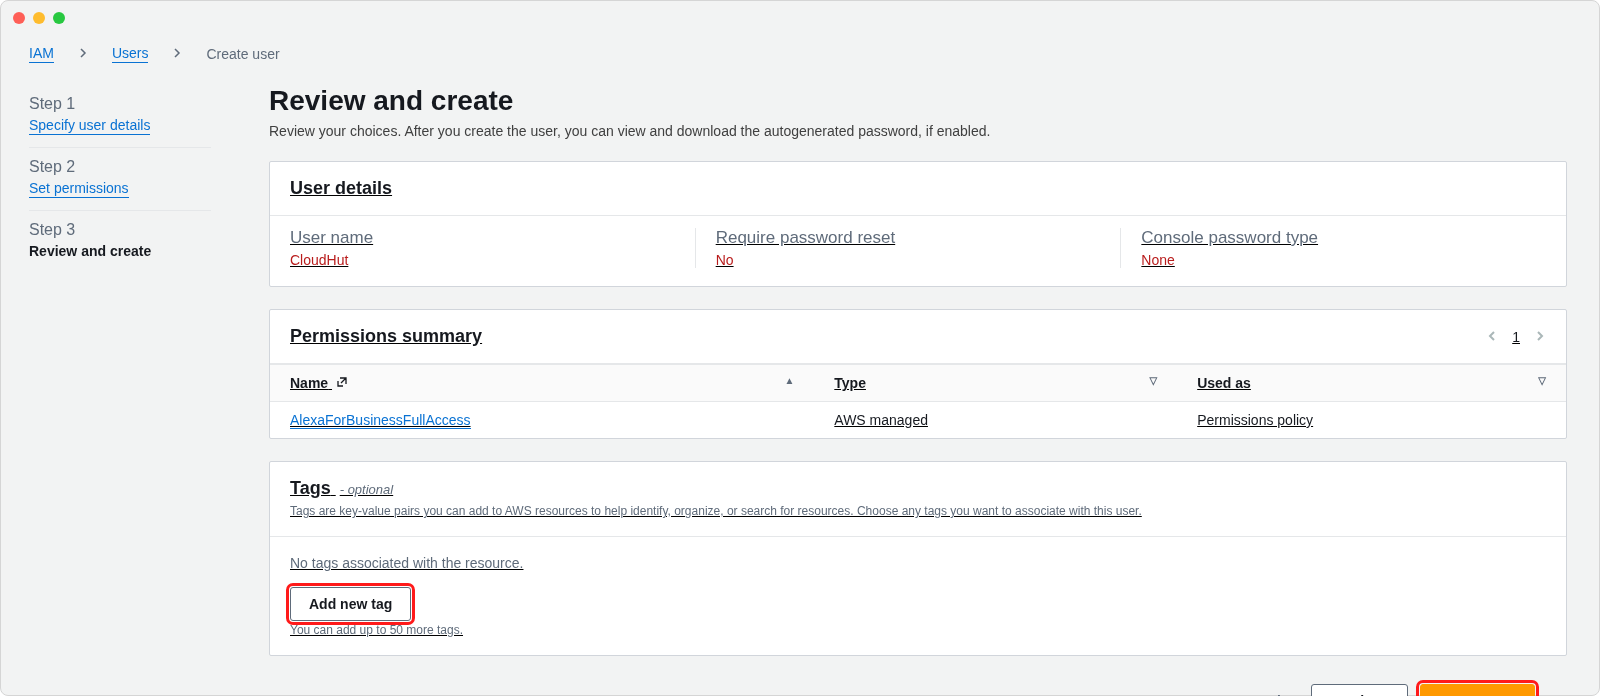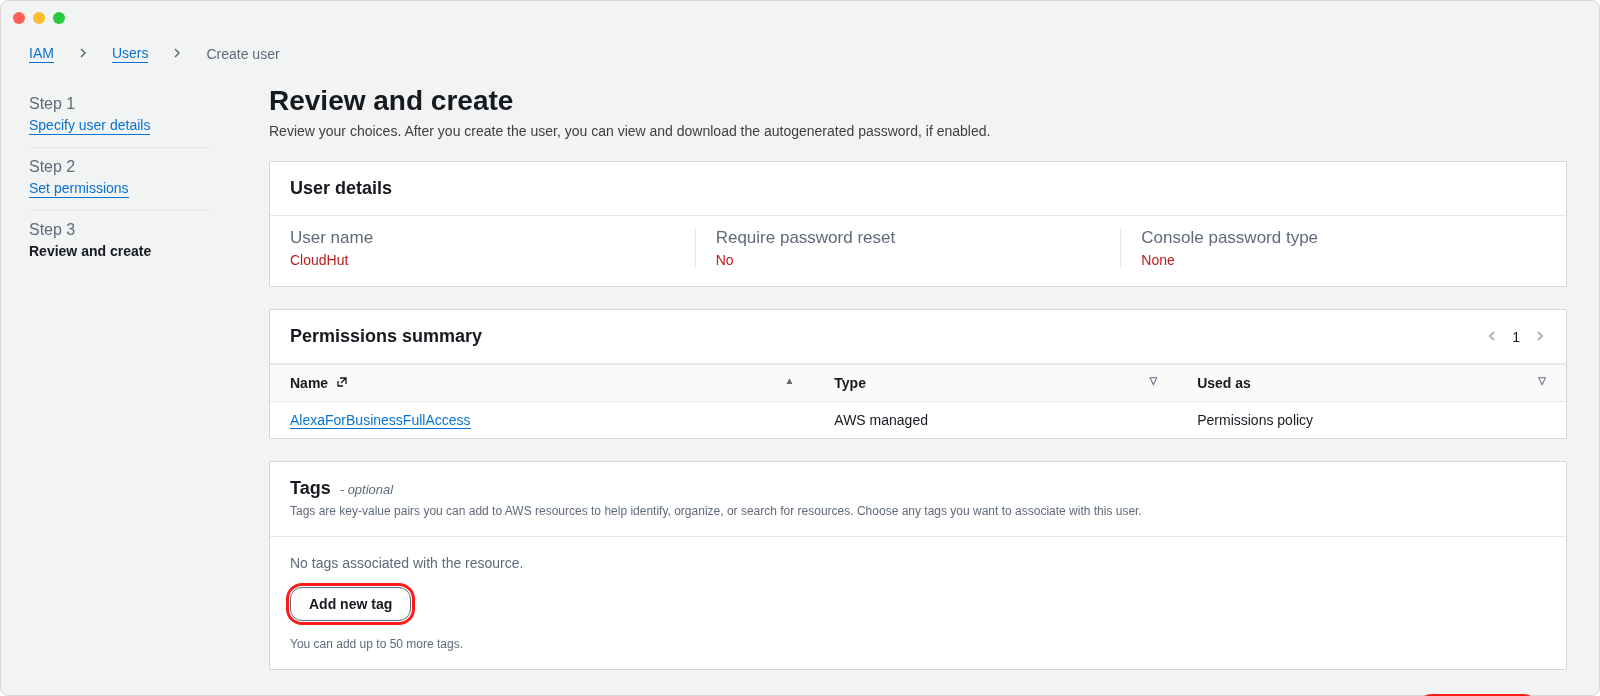--- a/index.html
+++ b/index.html
@@ -100,20 +100,21 @@
     font-size: 14px;
     color: #404040;
     margin-bottom: 22px;
   }
 
   .panel {
     background: #ffffff;
     border: 1px solid #d1d5db;
     border-radius: 2px;
     margin-bottom: 22px;
+    text-decoration: underline;
   }
   .panel-header {
     padding: 16px 20px;
     border-bottom: 1px solid #e5e7e9;
     display: flex;
     align-items: center;
     justify-content: space-between;
   }
   .panel-title {
     font-size: 18px;
@@ -191,21 +192,21 @@
   }
   .tags-empty {
     font-size: 14px;
     color: #5f6b7a;
     margin-bottom: 16px;
   }
   .btn {
     display: inline-block;
     background: #ffffff;
     border: 1px solid #5f6b7a;
-    border-radius: 12px;
+    border-radius: 3px;
     padding: 8px 18px;
     font-size: 14px;
     font-weight: 700;
     color: #16191f;
     cursor: pointer;
   }
   .btn.primary {
     background: #ff9900;
     border-color: #ff9900;
     color: #111;
@@ -216,21 +217,21 @@
     color: #5f6b7a;
     font-weight: 700;
   }
   .hl-red {
     outline: 3px solid #ff1a1a;
     outline-offset: 1px;
   }
   .tags-hint {
     font-size: 12px;
     color: #5f6b7a;
-    margin-top: 16px;
+    margin-top: 2px;
   }
 
   
   .footer {
     display: flex;
     justify-content: flex-end;
     gap: 12px;
     padding: 6px 32px 20px 0;
   }
 

